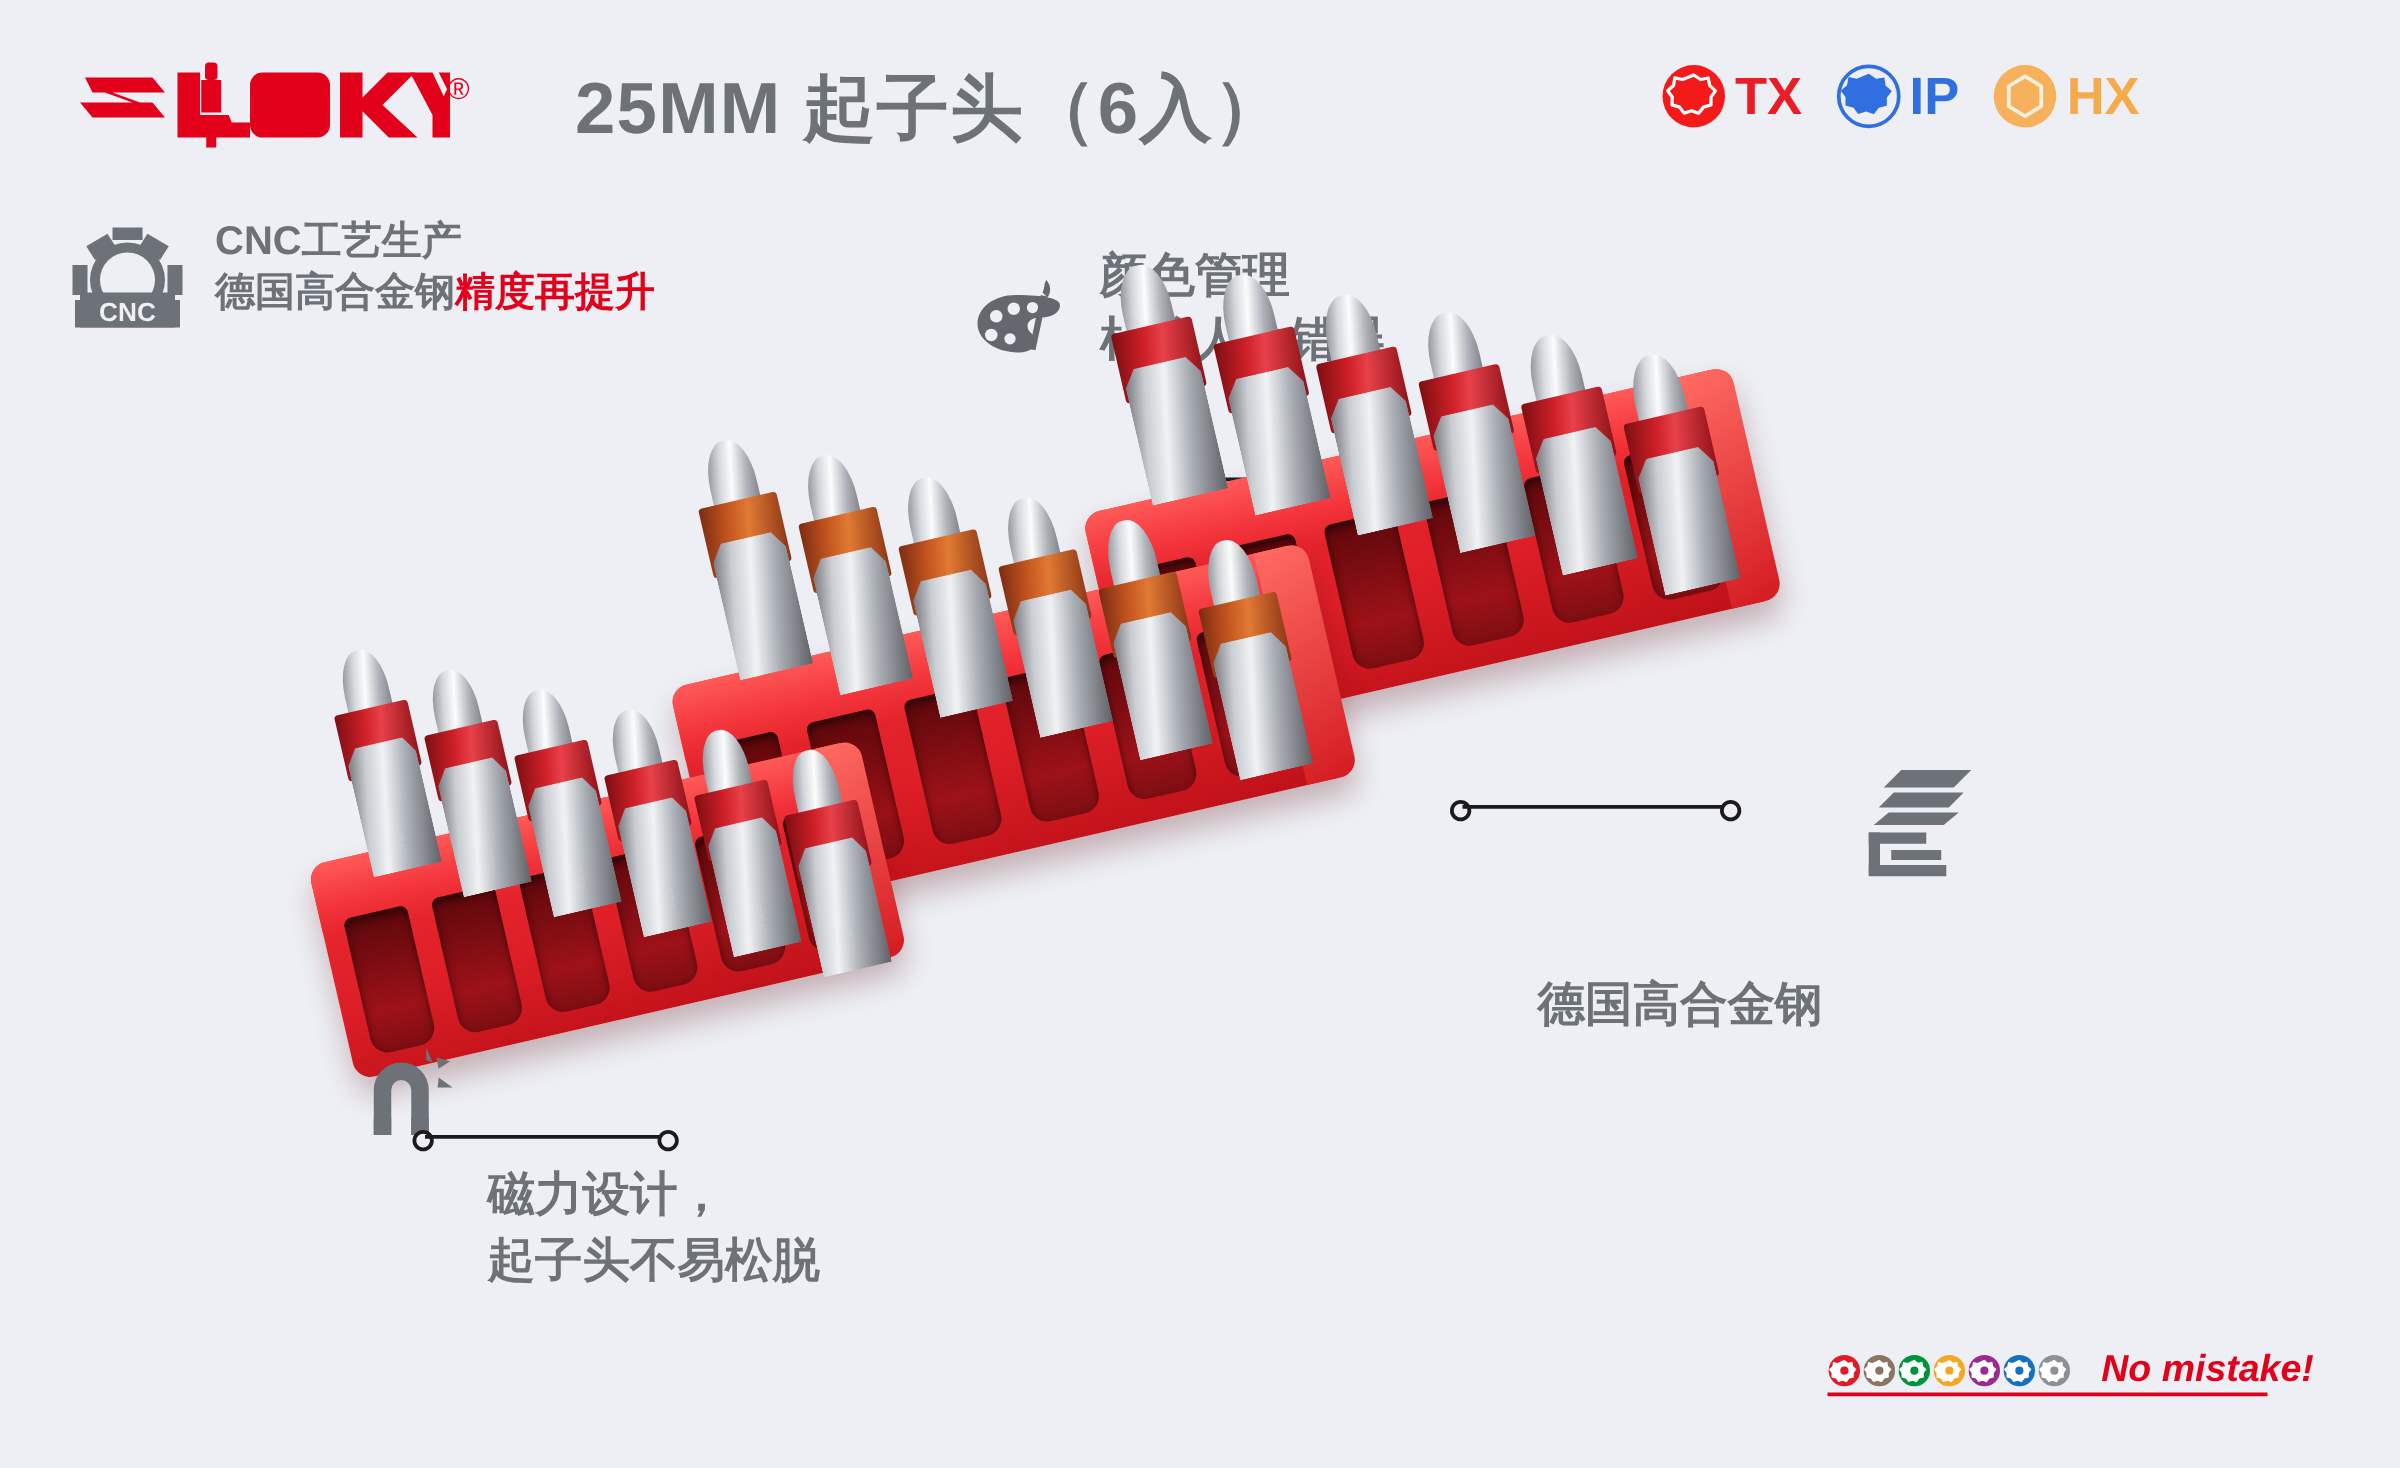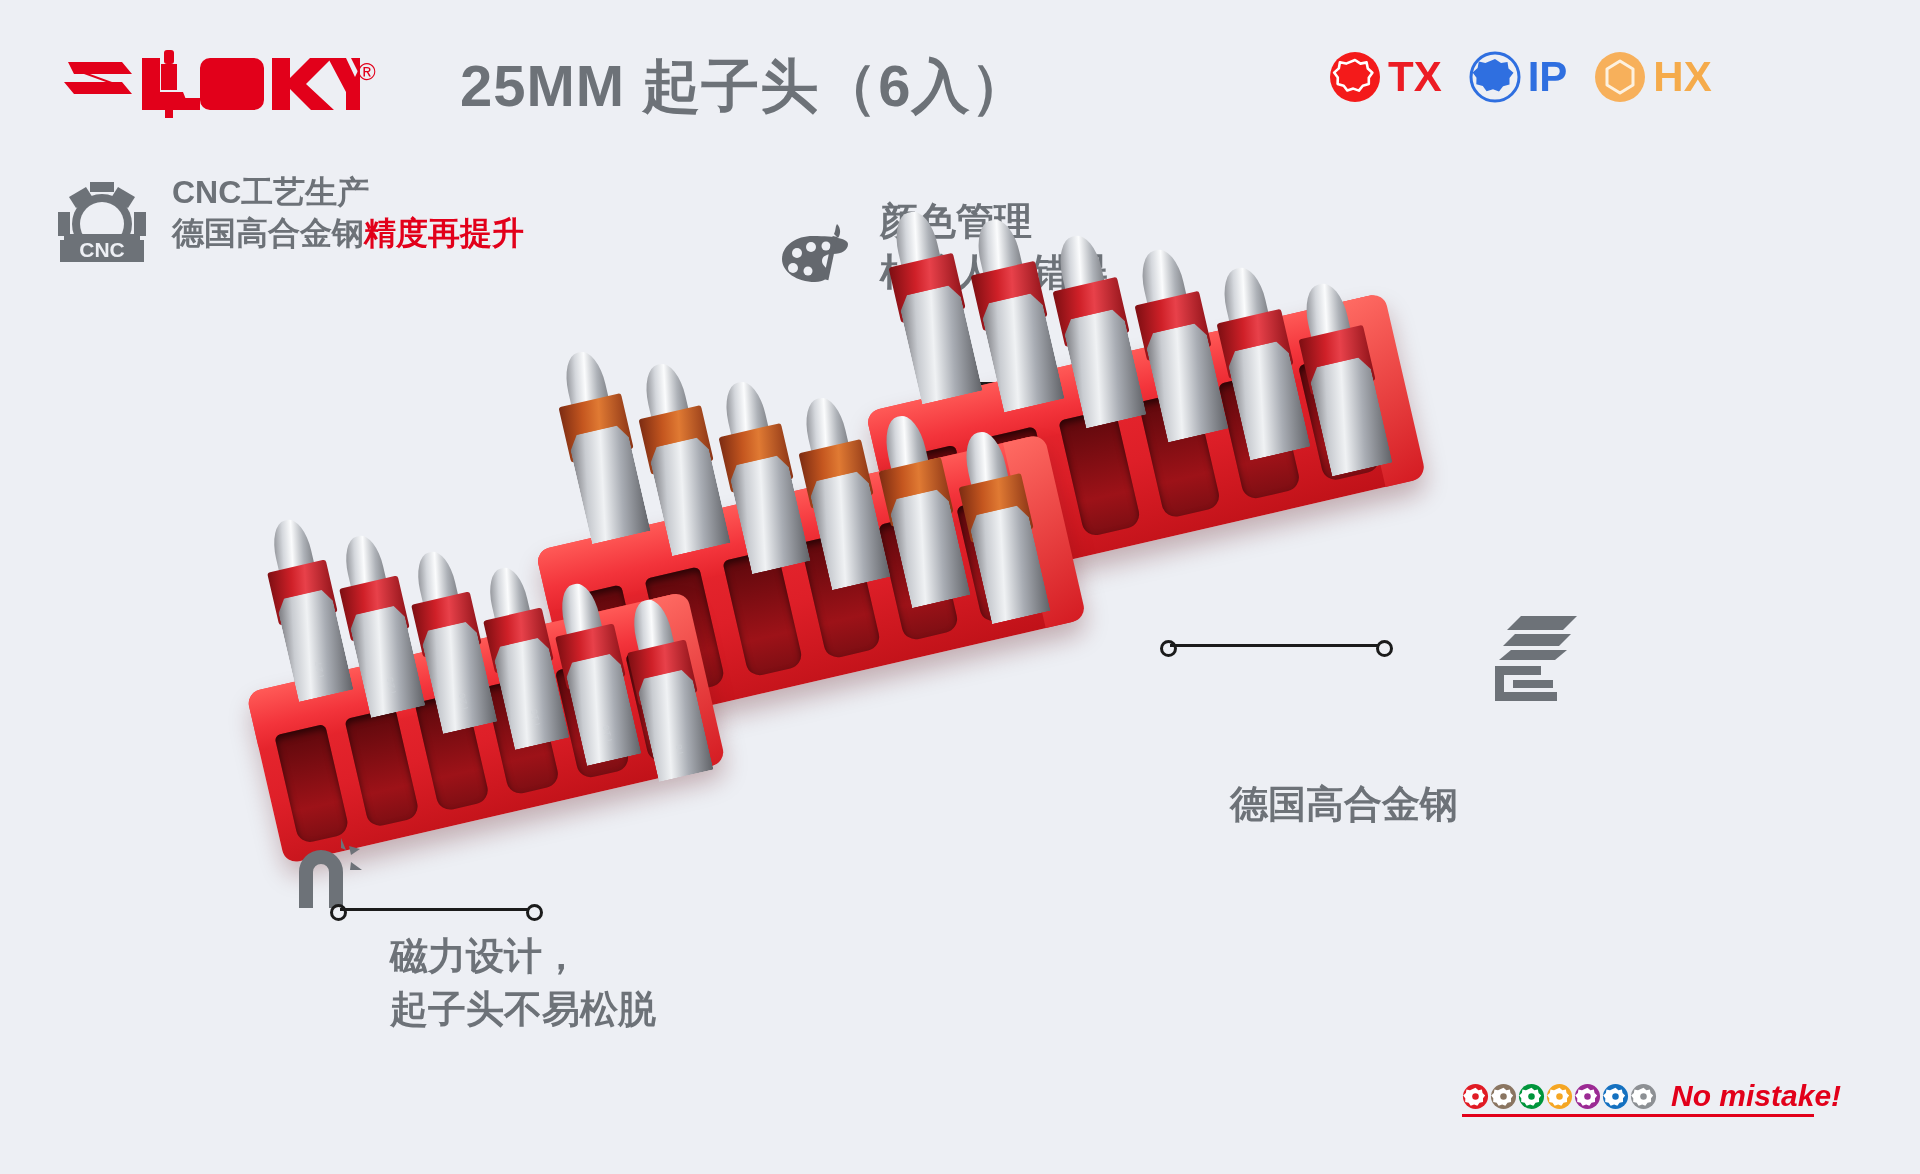--- a/index.html
+++ b/index.html
@@ -102,21 +102,21 @@
   .bit .code{
     position:absolute;left:12%;bottom:12%;width:76%;
     font-size:9px;color:#cfd3d8;text-align:center;opacity:.55;
     transform:rotate(-90deg) ;transform-origin:center;
     font-family:"Liberation Mono",monospace;letter-spacing:1px;
   }
 
   
   .cc{position:absolute;left:1462px;top:1075px;width:420px;}
   .cc-title{font-size:22px;font-weight:bold;color:#231f20;letter-spacing:.1px;}
-  .cc-row{display:flex;align-items:center;margin-top:4px;}
+  .cc-row{display:flex;align-items:center;gap:10px;margin-top:4px;}
   .cc-dots{display:flex;gap:1px;}
   .cc-dot{width:27px;height:27px;display:block;}
   .cc-nomistake{font-size:30px;font-weight:bold;font-style:italic;color:#e2001a;margin-left:14px;white-space:nowrap;}
   .cc-underline{height:3px;background:#e2001a;width:352px;margin-top:1px;}
 </style>
 </head>
 <body>
 
 <div id="stage">
 

